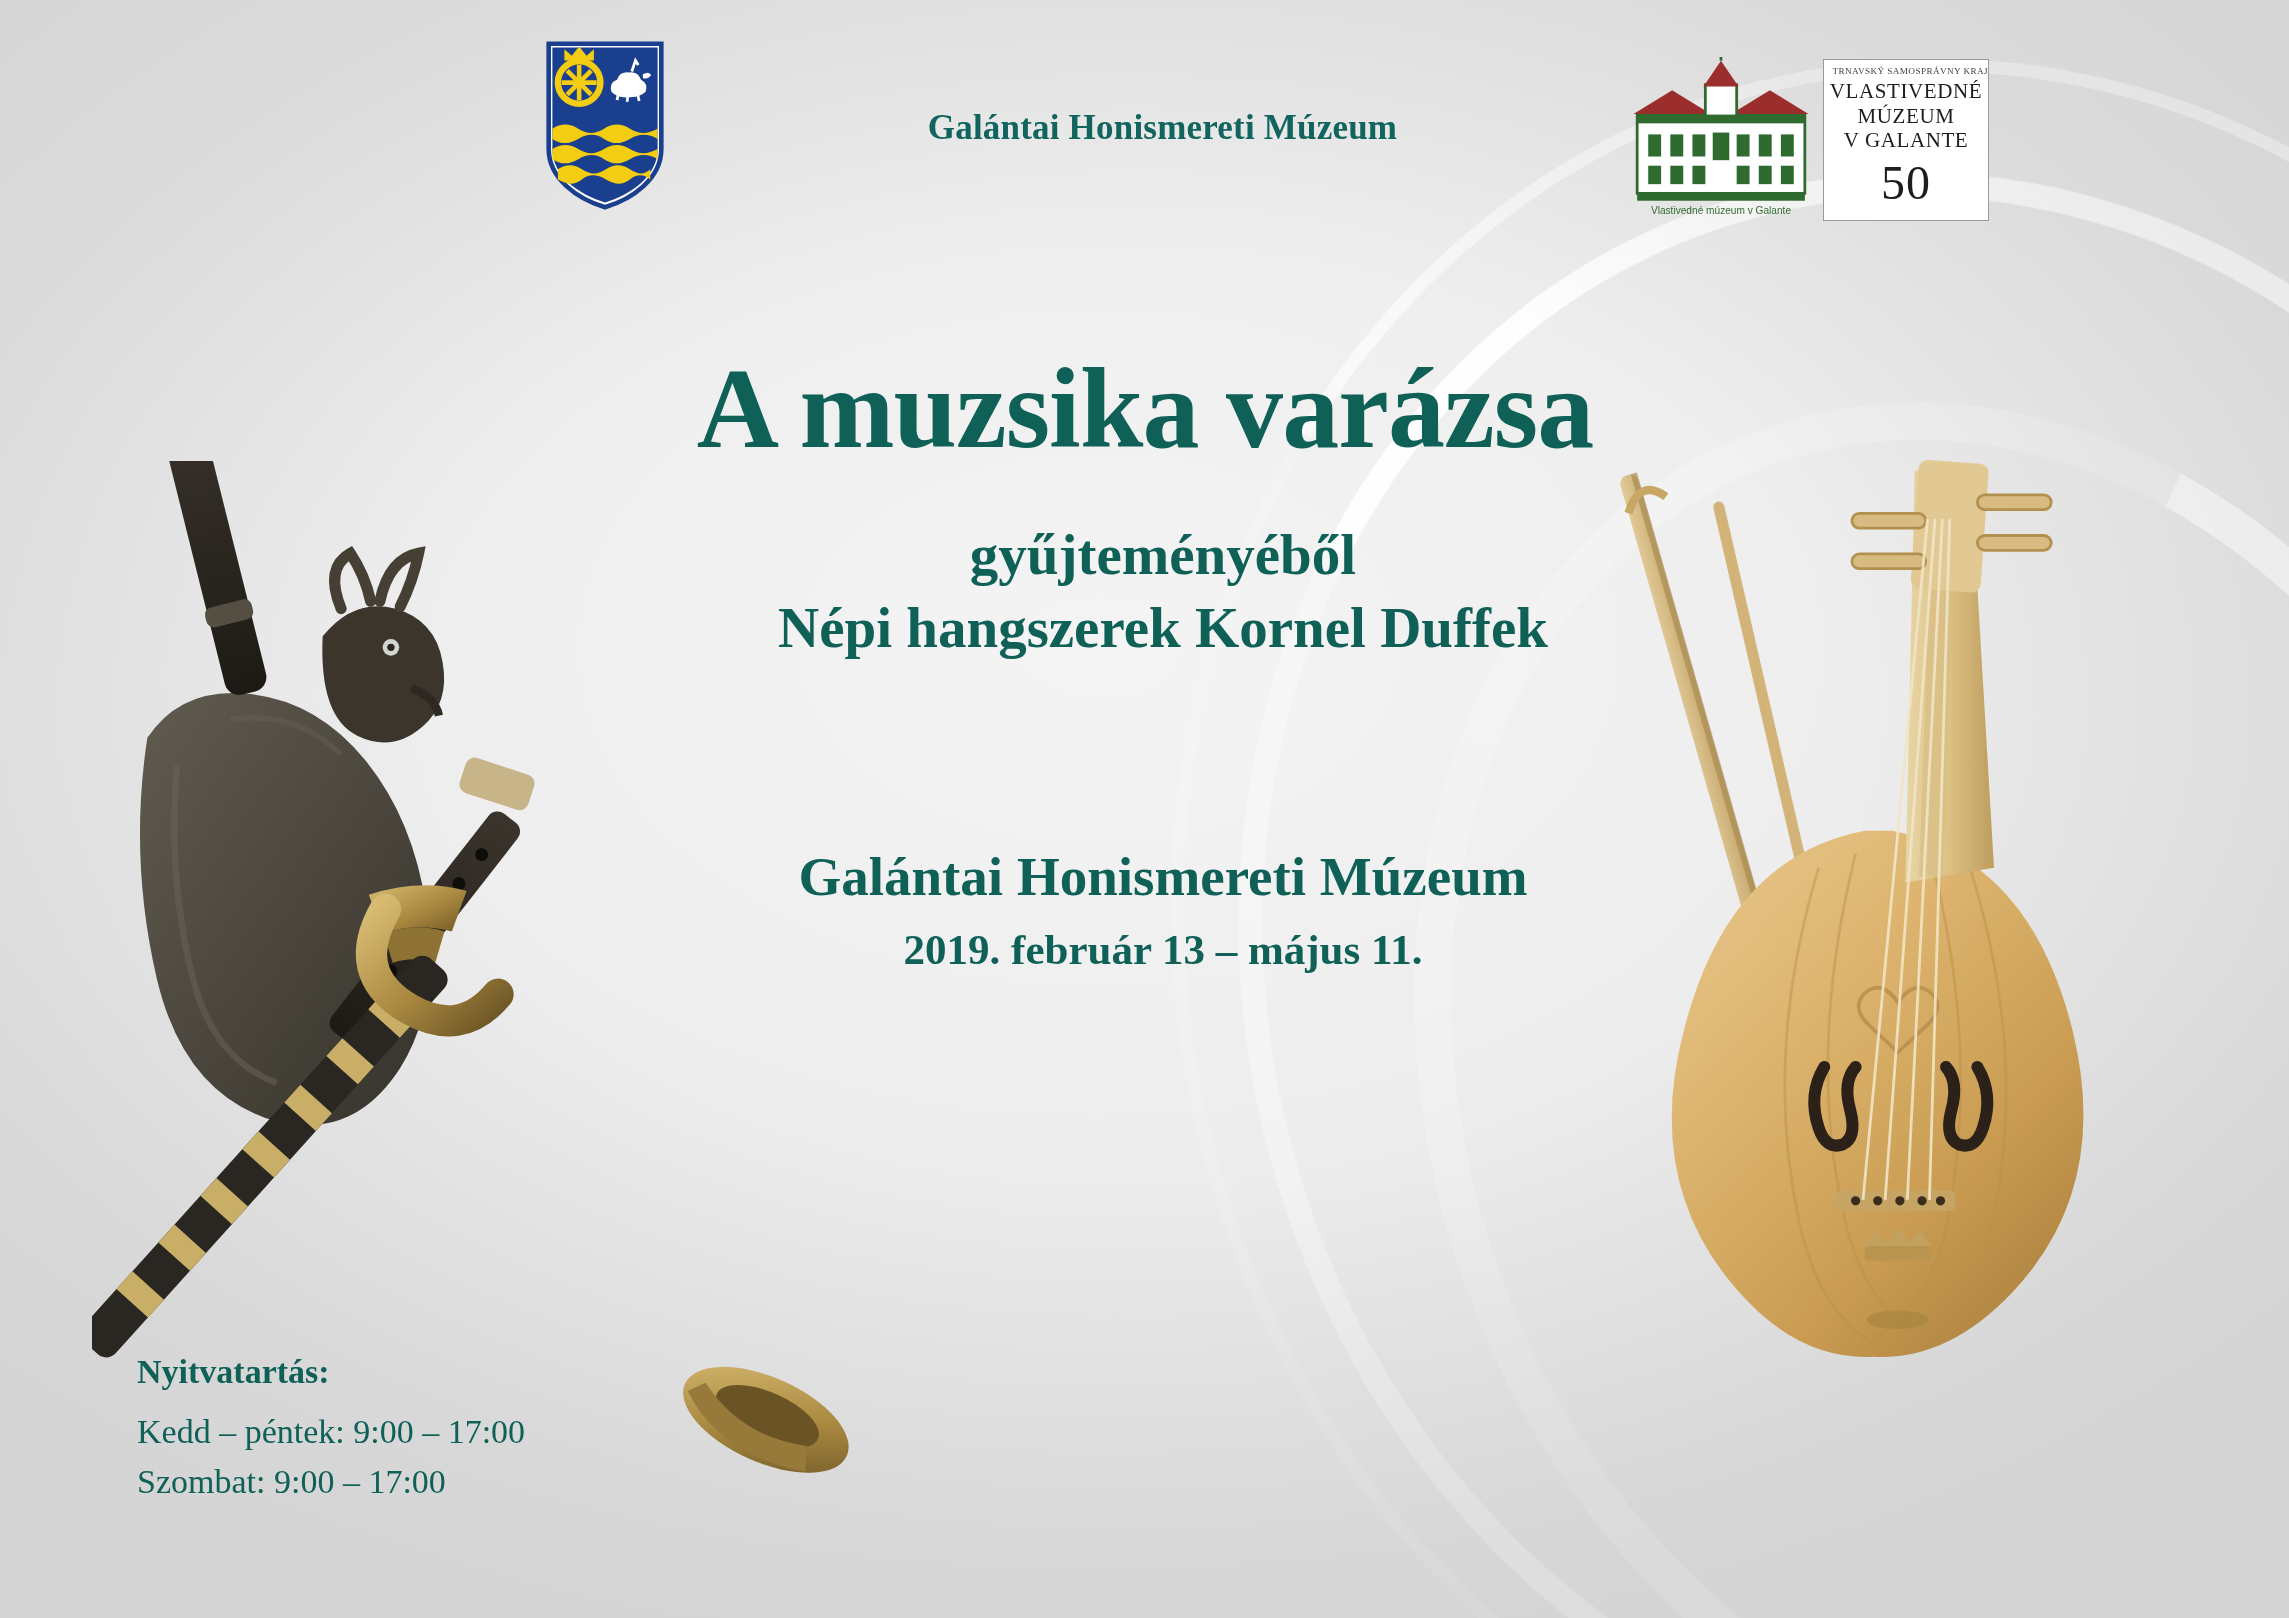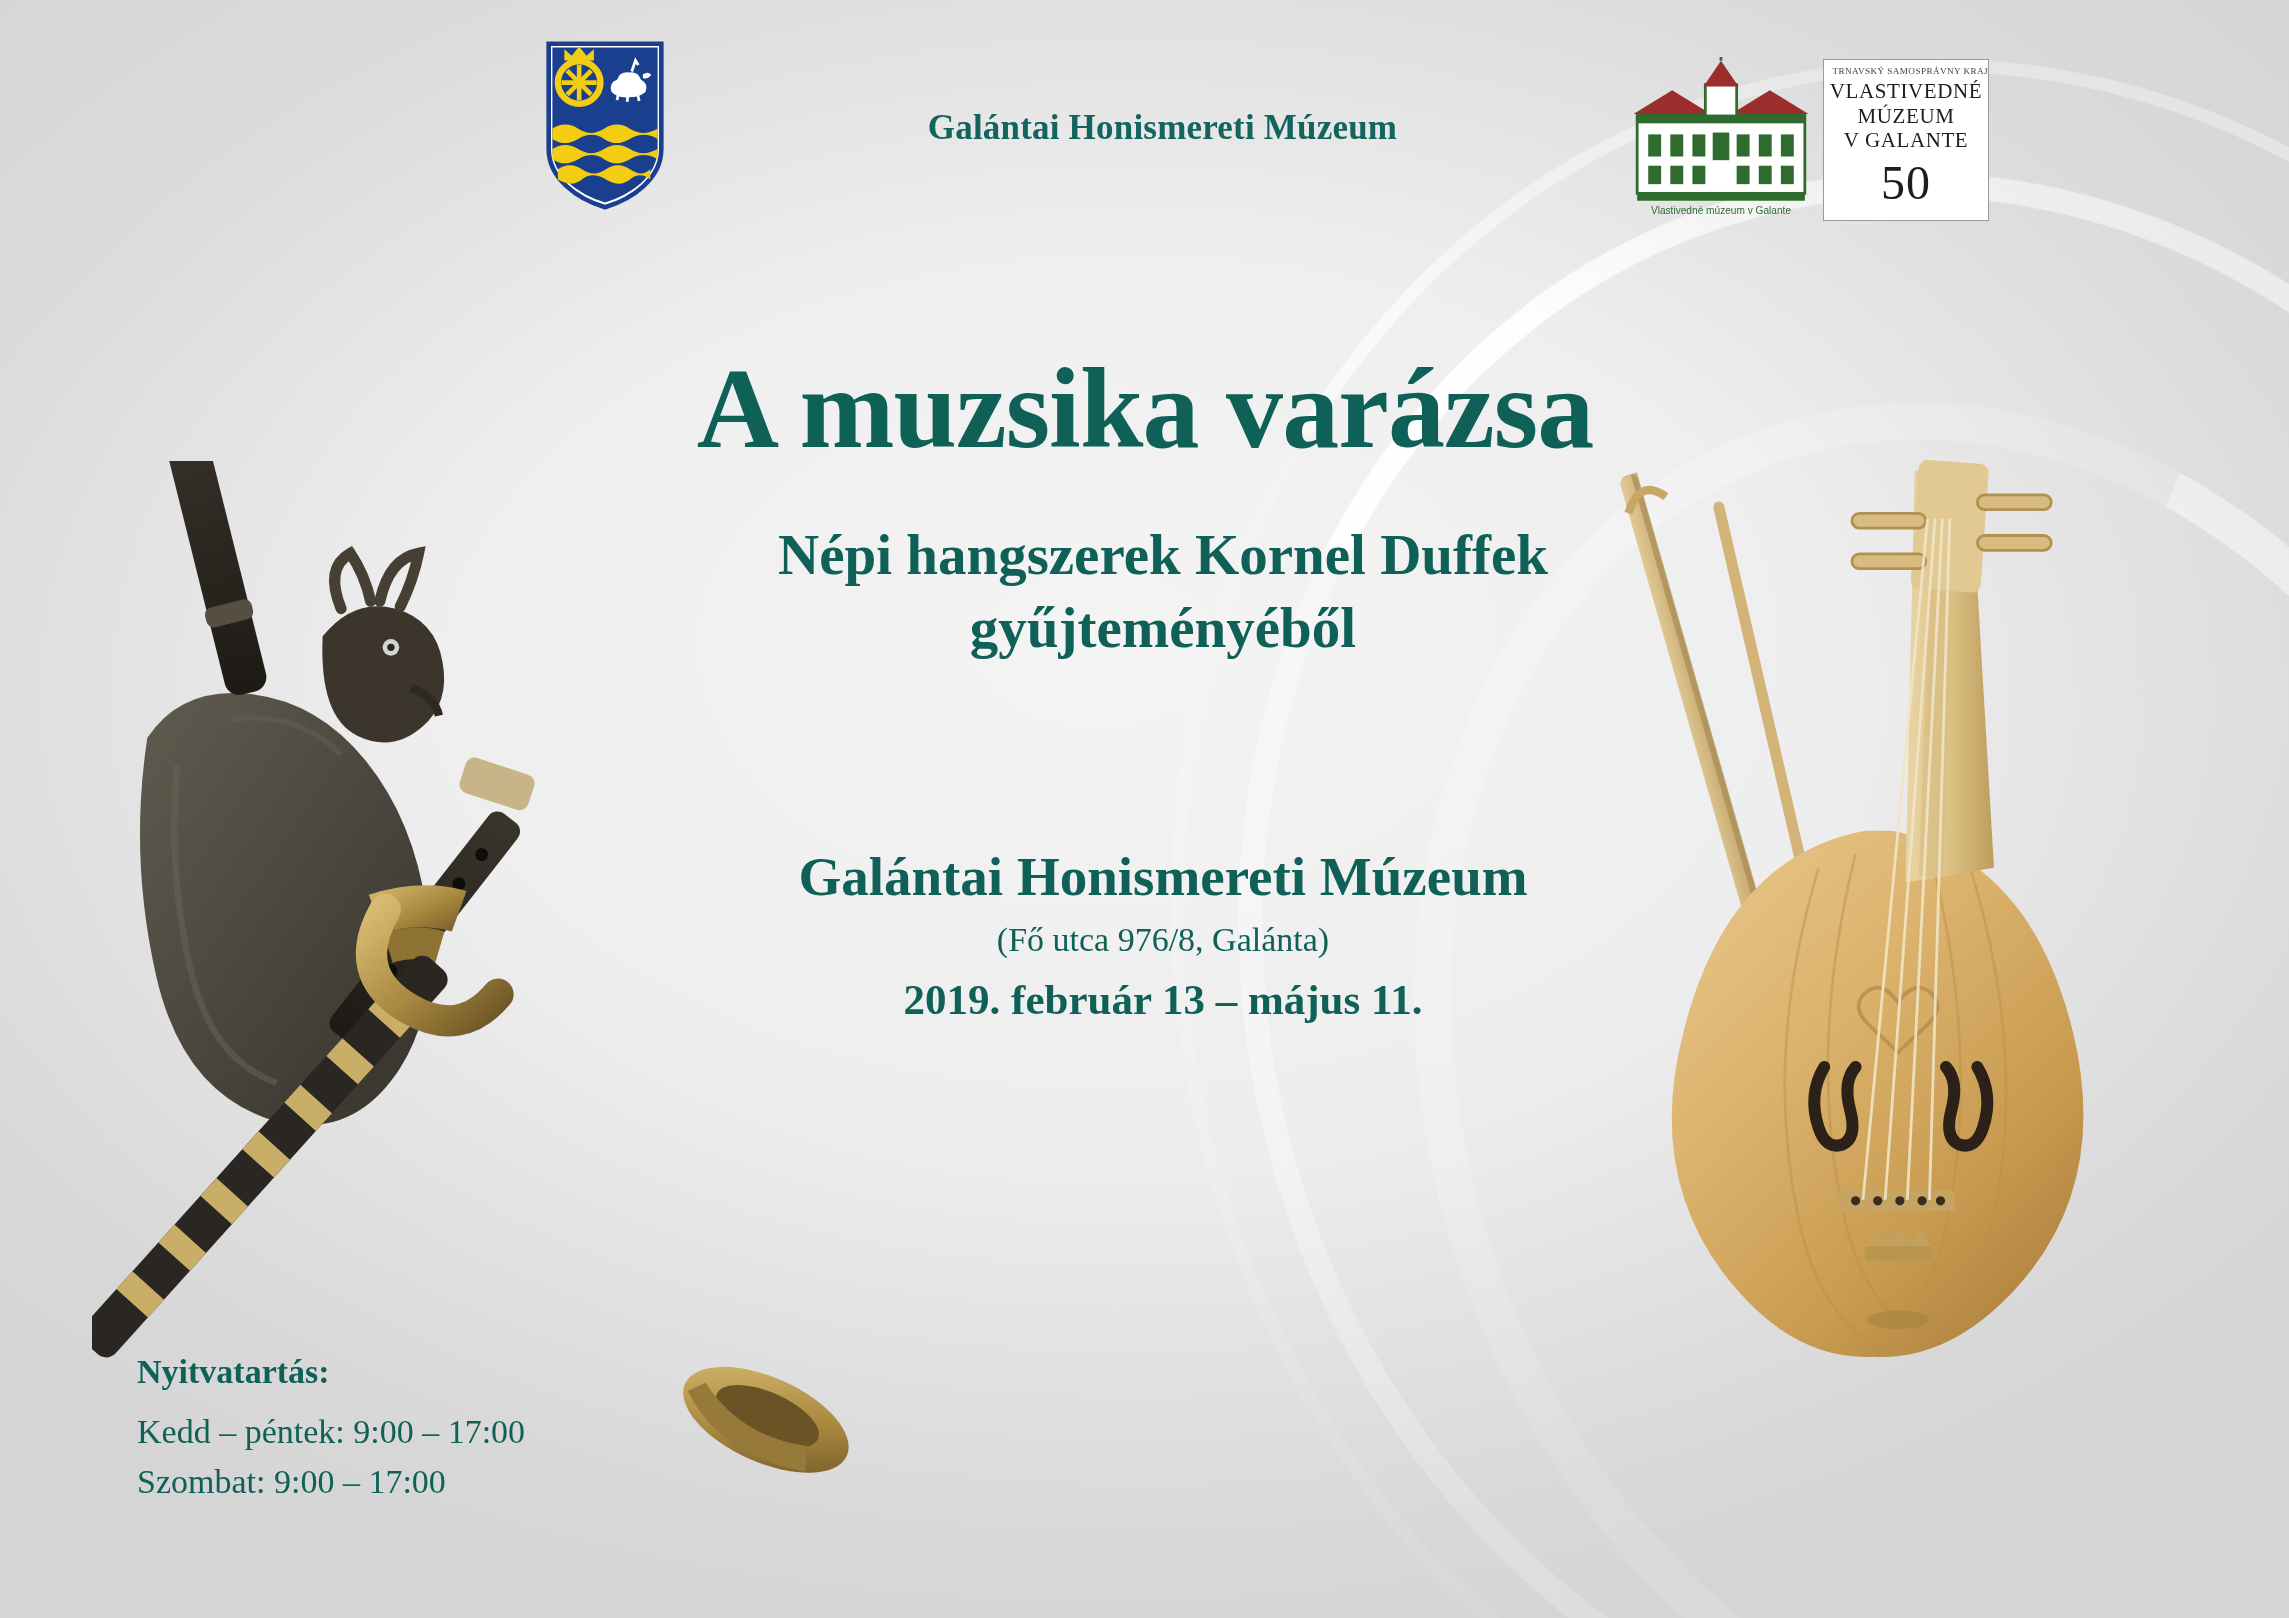--- a/index.html
+++ b/index.html
@@ -313,27 +313,26 @@
       <div class="anniv-small">TRNAVSKÝ SAMOSPRÁVNY KRAJ</div>
       <div class="anniv-line">VLASTIVEDNÉ</div>
       <div class="anniv-line">MÚZEUM</div>
       <div class="anniv-line">V GALANTE</div>
       <div class="anniv-50">50</div>
     </div>
   </div>
 
   <div class="title-main">A muzsika varázsa</div>
   <div class="title-sub">
+    <div>gyűjteményéből</div>
     <div>Népi hangszerek Kornel Duffek</div>
-    <div>gyűjteményéből</div>
   </div>
 
   <div class="venue">
     <div class="venue-name">Galántai Honismereti Múzeum</div>
-    <div class="venue-addr">(Fő utca 976/8, Galánta)</div>
     <div class="venue-dates">2019. február 13 – május 11.</div>
   </div>
 
   <div class="hours">
     <div class="hours-title">Nyitvatartás:</div>
     <div>Kedd – péntek: 9:00 – 17:00</div>
     <div>Szombat: 9:00 – 17:00</div>
   </div>
 
   <svg class="bagpipe" viewBox="0 0 1150 1150">

